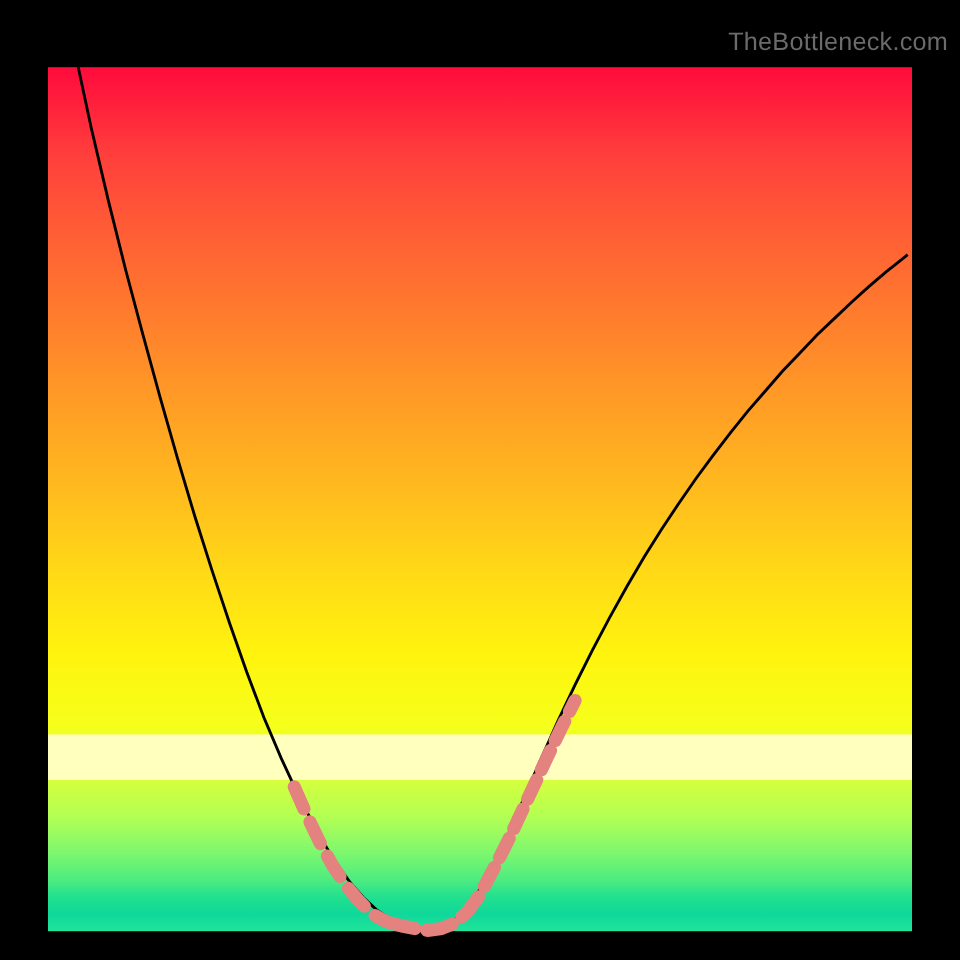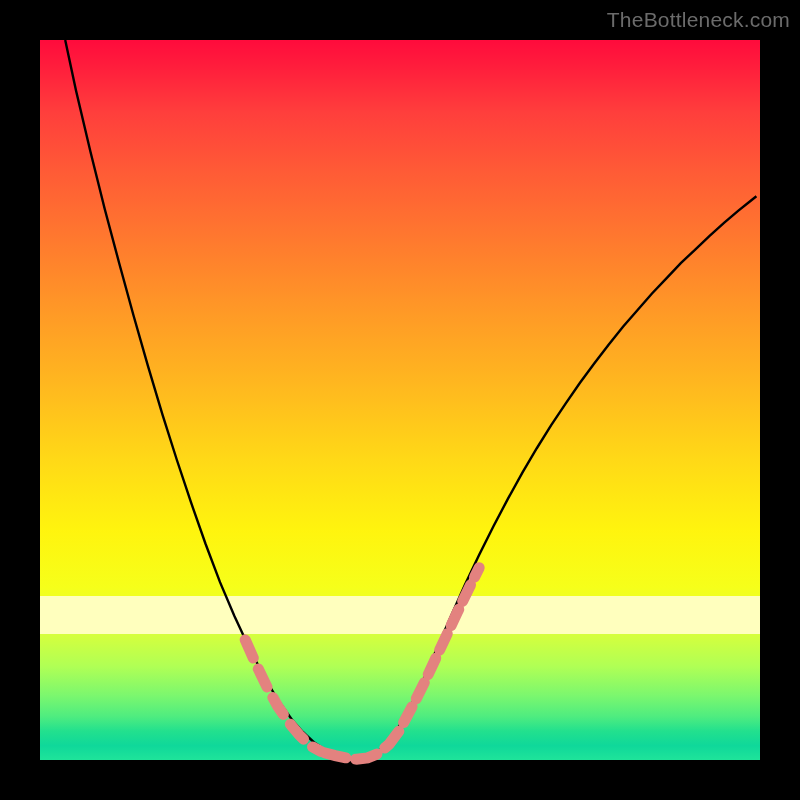--- a/index.html
+++ b/index.html
@@ -7,21 +7,21 @@
     padding: 0;
     width: 800px;
     height: 800px;
     background: #000;
     font-family: Arial, Helvetica, sans-serif;
     overflow: hidden;
   }
   .frame {
     position: absolute;
     left: 0;
-    top: 0;
+    top: 16px;
     width: 800px;
     height: 672px;
     background: #000;
   }
   .plot-area {
     position: absolute;
     left: 40px;
     top: 40px;
     width: 720px;
     height: 720px;

